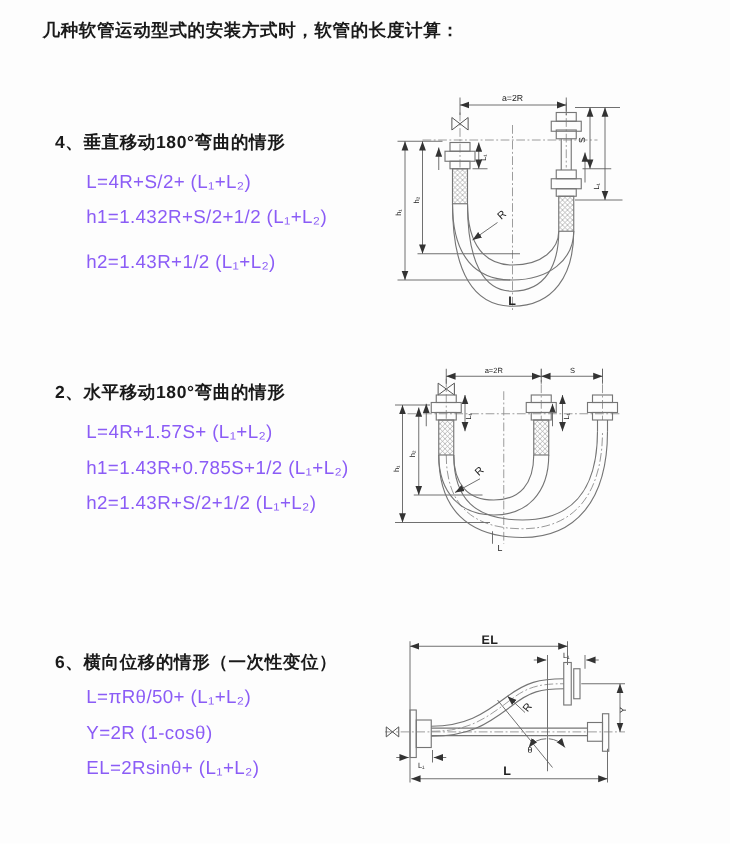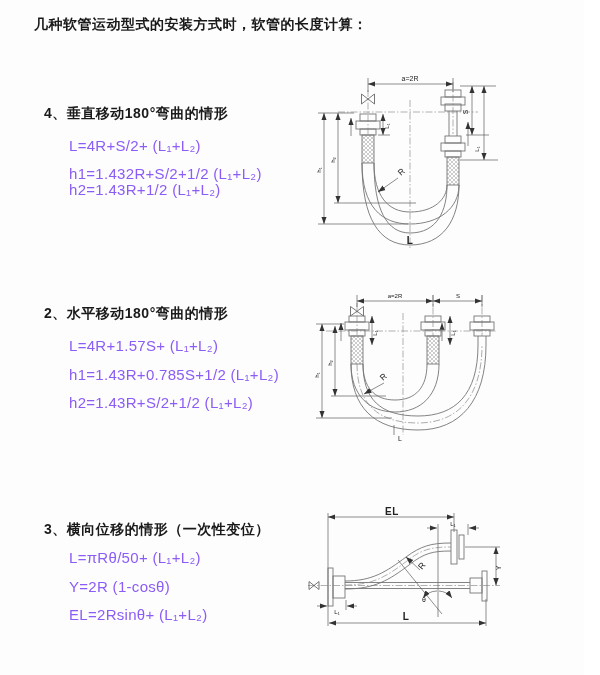--- a/index.html
+++ b/index.html
@@ -23,32 +23,32 @@
 <body>
 
 <div id="page">
 
   <div class="abs title" style="left:34px;top:16px;">几种软管运动型式的安装方式时，软管的长度计算：</div>
 
   <div>
     <div class="abs heading" style="left:44px;top:105px;">4、垂直移动180°弯曲的情形</div>
     <div class="abs formula" style="left:69px;top:137px;">L=4R+S/2+ (L₁+L₂)</div>
     <div class="abs formula" style="left:69px;top:165px;">h1=1.432R+S/2+1/2 (L₁+L₂)</div>
-    <div class="abs formula" style="left:69px;top:181px;">h2=1.43R+1/2 (L₁+L₂)</div>
+    <div class="abs formula" style="left:69px;top:201px;">h2=1.43R+1/2 (L₁+L₂)</div>
   </div>
 
   <div>
     <div class="abs heading" style="left:44px;top:305px;">2、水平移动180°弯曲的情形</div>
     <div class="abs formula" style="left:69px;top:337px;">L=4R+1.57S+ (L₁+L₂)</div>
     <div class="abs formula" style="left:69px;top:366px;">h1=1.43R+0.785S+1/2 (L₁+L₂)</div>
     <div class="abs formula" style="left:69px;top:394px;">h2=1.43R+S/2+1/2 (L₁+L₂)</div>
   </div>
 
   <div>
-    <div class="abs heading" style="left:44px;top:521px;">3、横向位移的情形（一次性变位）</div>
+    <div class="abs heading" style="left:44px;top:521px;">6、横向位移的情形（一次性变位）</div>
     <div class="abs formula" style="left:69px;top:549px;">L=πRθ/50+ (L₁+L₂)</div>
     <div class="abs formula" style="left:69px;top:578px;">Y=2R (1-cosθ)</div>
     <div class="abs formula" style="left:69px;top:606px;">EL=2Rsinθ+ (L₁+L₂)</div>
   </div>
 
   <svg style="left:310px;top:68px;" width="250" height="192" viewBox="0 0 250 192">
     <defs>
       <pattern id="br1" width="4" height="4" patternUnits="userSpaceOnUse">
         <path d="M0,4 L4,0 M0,0 L4,4" stroke="#9a9a9a" stroke-width="0.5"></path>
       </pattern>

